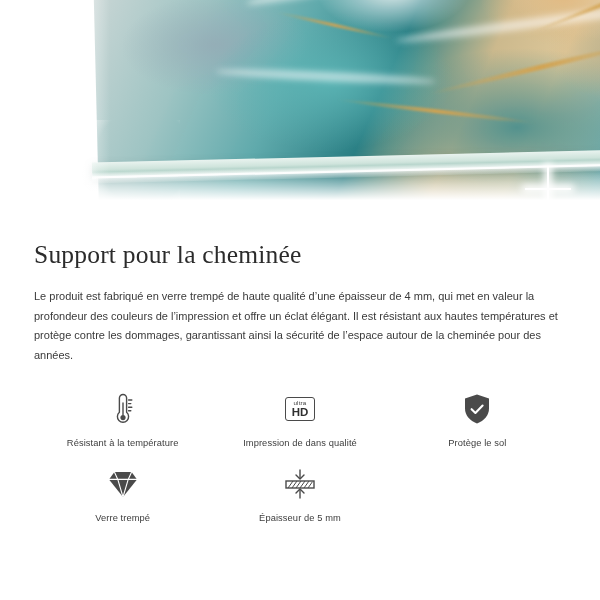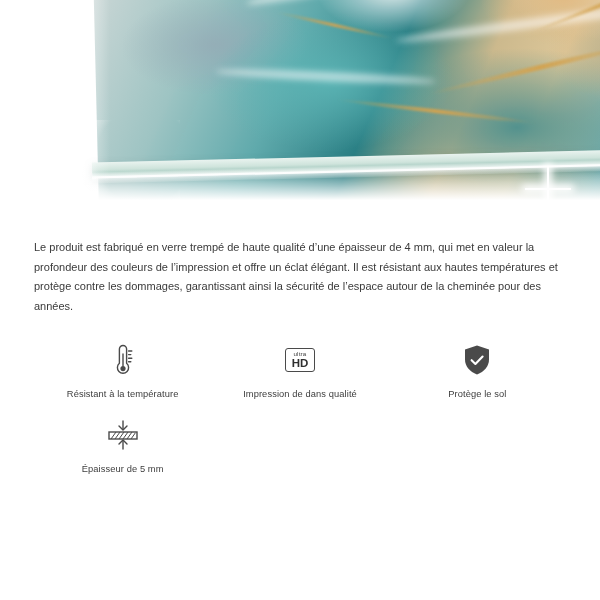--- a/index.html
+++ b/index.html
@@ -197,20 +197,21 @@
     <div class="glass-edge"></div>
     <div class="glass-edge2"></div>
     <div class="corner-fade"></div>
     <div class="hero-mask-left"></div>
     <div class="hero-mask-bottom"></div>
     <div class="sparkle"></div>
   </div>
 
   <div class="content">
     <h1 class="title">
+      <span>Support pour la cheminée</span>
     </h1>
 
     <p class="body">Le produit est fabriqué en verre trempé de haute qualité d’une épaisseur de 4 mm, qui met en valeur la profondeur des couleurs de l’impression et offre un éclat élégant. Il est résistant aux hautes températures et protège contre les dommages, garantissant ainsi la sécurité de l’espace autour de la cheminée pour des années.</p>
 
     <div class="features">
 
       <div class="feature">
         <div class="glyph">
           <svg width="34" height="40" viewBox="0 0 34 40">
             <path class="stroke" d="M17 5.5a3.6 3.6 0 0 1 3.6 3.6v14.2a5.6 5.6 0 1 1-7.2 0V9.1A3.6 3.6 0 0 1 17 5.5z"></path>
@@ -235,20 +236,29 @@
       <div class="feature">
         <div class="glyph">
           <svg width="36" height="40" viewBox="0 0 36 40">
             <path d="M18 5.5 30 9.4v10.2c0 6.6-4.7 12.3-12 14.9-7.3-2.6-12-8.3-12-14.9V9.4L18 5.5z" fill="#4a4a4a"></path>
             <path d="M12.6 20.2l3.8 3.8 7.2-7.4" fill="none" stroke="#ffffff" stroke-width="2.1" stroke-linecap="round" stroke-linejoin="round"></path>
           </svg>
         </div>
         <div class="caption">Protège le sol</div>
       </div>
 
+      <div class="feature">
+        <div class="glyph">
+          <svg width="40" height="36" viewBox="0 0 40 36">
+            <path d="M6 13.4 11.4 6h17.2L34 13.4 20 31 6 13.4z" fill="#4a4a4a"></path>
+            <path d="M6 13.4h28M11.4 6l3.4 7.4L20 31M28.6 6l-3.4 7.4L20 31" fill="none" stroke="#ffffff" stroke-width="1.1"></path>
+          </svg>
+        </div>
+        <div class="caption">Verre trempé</div>
+      </div>
 
 
       <div class="feature">
         <div class="glyph">
           <svg width="44" height="34" viewBox="0 0 44 34">
             <path class="stroke" d="M22 3v8"></path>
             <path class="stroke" d="M18 8l4 4 4-4"></path>
             <rect x="8" y="14" width="28" height="7" fill="none" stroke="#4a4a4a" stroke-width="1.4"></rect>
             <path d="M10 21l5-7M14 21l5-7M18 21l5-7M22 21l5-7M26 21l5-7M30 21l4.4-6.2" stroke="#4a4a4a" stroke-width="1" fill="none"></path>
             <path class="stroke" d="M22 31v-8"></path>

